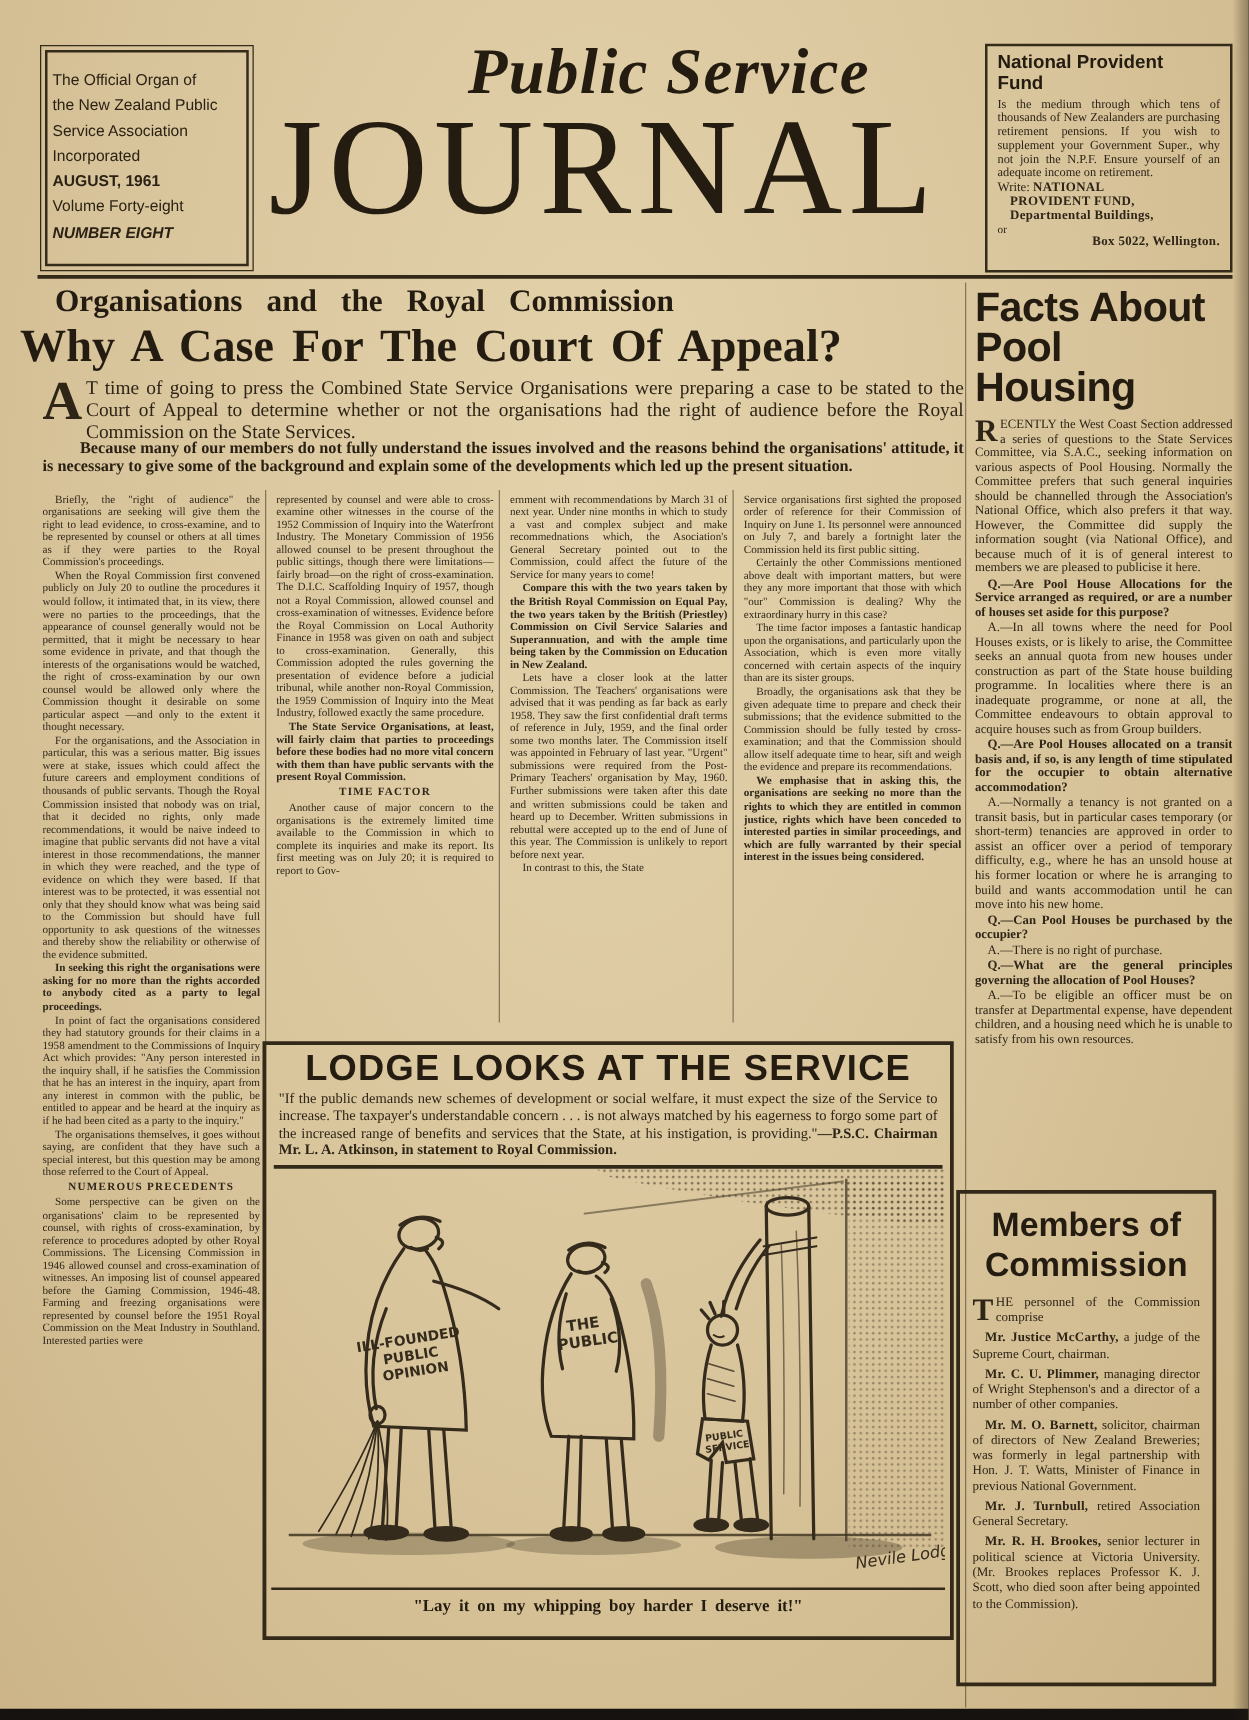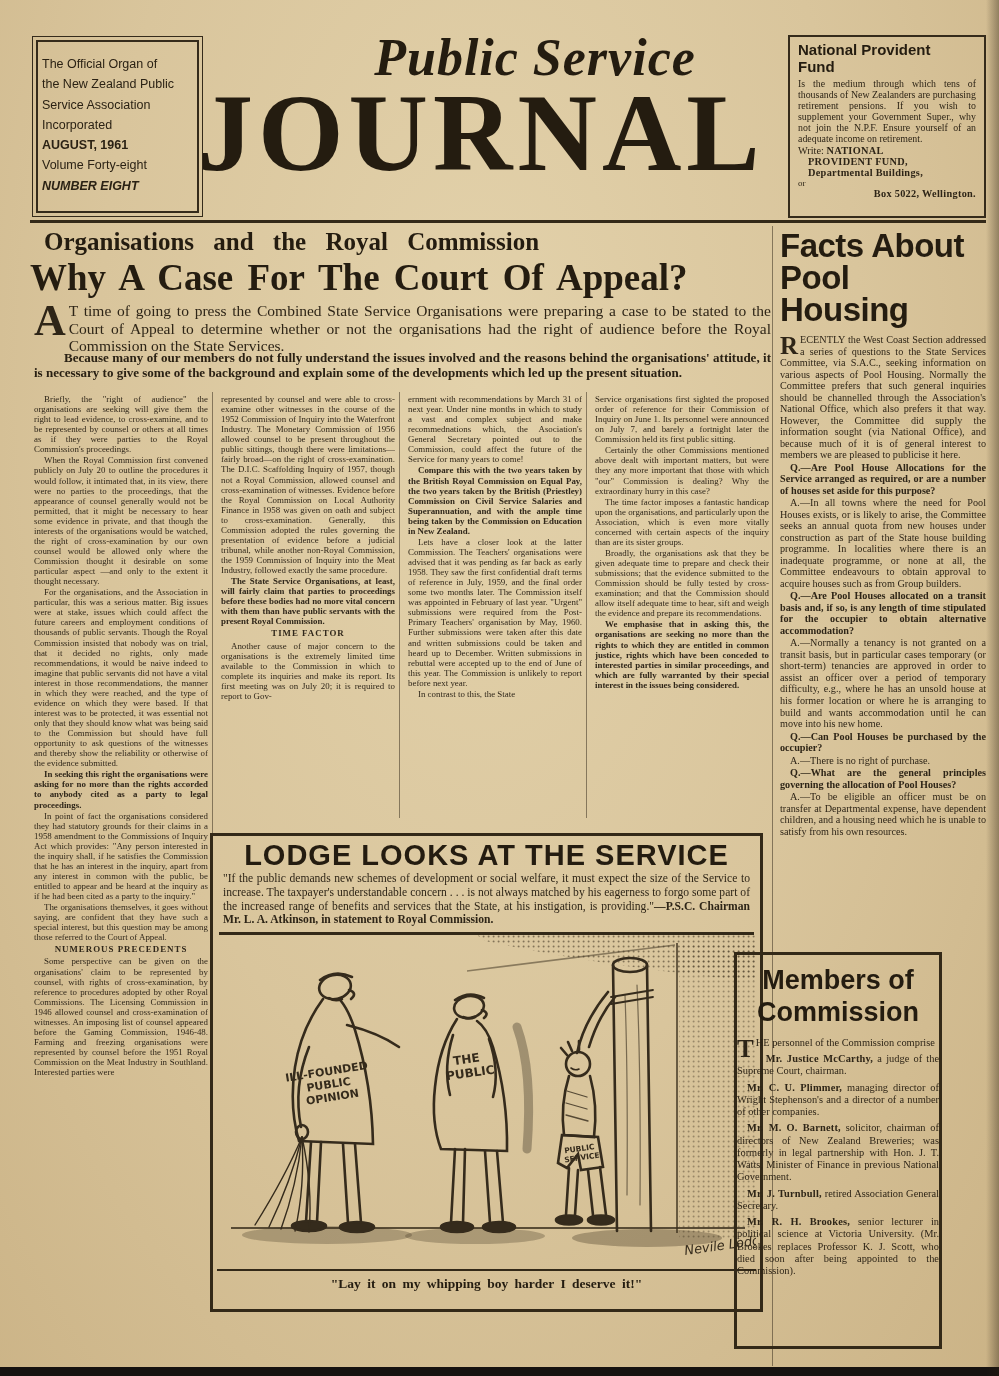--- a/index.html
+++ b/index.html
@@ -15,40 +15,40 @@
   .info-box{position:absolute;left:36px;top:40px;width:163px;height:173px;
     border:2px solid #352b1b;outline:1px solid #352b1b;outline-offset:3px;
     padding:12px 4px;font-family:"Liberation Sans",sans-serif;
     font-size:12.5px;line-height:1.62;color:#2b2214}
   .info-box p{margin:0}
   .ib-b{font-weight:bold}
   .ib-i{font-weight:bold;font-style:italic}
   .title-script{position:absolute;left:320px;top:28px;width:430px;text-align:center;
     font-family:"Liberation Serif",serif;font-style:italic;font-weight:bold;
     font-size:52px;letter-spacing:1px;color:#241c10}
-  .title-main{position:absolute;left:198px;top:78px;width:570px;text-align:left;
-    font-family:"Liberation Serif",serif;font-weight:bold;font-size:110px;line-height:1;
+  .title-main{position:absolute;left:198px;top:78px;width:570px;text-align:center;
+    font-family:"Liberation Serif",serif;font-weight:normal;font-size:110px;line-height:1;
     letter-spacing:5px;color:#241c10}
   .npf-box{position:absolute;left:788px;top:35px;width:198px;height:183px;
     border:2px solid #352b1b;padding:5px 8px;overflow:hidden}
   .npf-title{font-family:"Liberation Sans",sans-serif;font-weight:bold;font-size:15px;
     line-height:1.1;text-align:left;color:#241c10;margin-bottom:3px}
   .npf-body{font-size:9.9px;line-height:1.12;text-align:justify}
   .npf-box p{margin:0}
   .w1{font-size:10.3px;margin-top:2px}
   .w1 b,.w2 b,.w2c b{letter-spacing:.3px}
   .w2{font-size:10.3px;text-indent:10px}
   .w2c{font-size:10.3px;text-align:right}
   .w3{font-size:9px}
   .masthead-rule{position:absolute;left:30px;top:220px;width:956px;height:3px;background:#332918}
 
   
   .kicker{position:absolute;left:44px;top:228px;font-size:25px;font-weight:bold;
     word-spacing:13px;color:#241c10}
-  .headline{position:absolute;left:30px;top:256px;width:740px;font-size:37px;font-weight:bold;
+  .headline{position:absolute;left:16px;top:256px;width:740px;font-size:37px;font-weight:bold;
     white-space:nowrap;word-spacing:5px;color:#241c10}
   .lead{position:absolute;left:34px;top:302px;width:737px;font-size:15.5px;line-height:1.14;
     text-align:justify}
   .dropcap-lead{float:left;font-size:44px;line-height:.78;font-weight:bold;padding:2px 3px 0 0}
   .standfirst{position:absolute;left:34px;top:351px;width:737px;font-size:13px;font-weight:bold;
     line-height:1.13;text-align:justify;text-indent:30px;color:#2a2114}
 
   
   .bodycol{position:absolute;top:394px;width:174px;font-size:8.9px;line-height:1.13;
     text-align:justify;overflow:hidden;color:#30271a}
@@ -79,22 +79,22 @@
   .side{position:absolute;left:780px;top:230px;width:206px}
   .side-head{font-family:"Liberation Sans",sans-serif;font-weight:bold;font-size:33px;
     line-height:.97;letter-spacing:-.5px;color:#241c10}
   .side-body{margin-top:8px;font-size:10.2px;line-height:1.13;text-align:justify;
     height:700px;overflow:hidden}
   .side-body p{text-indent:10px;margin-bottom:1px}
   .side-body p.cont{text-indent:0}
   .side-body p.bold{font-weight:bold}
   .dropcap{float:left;font-size:25px;line-height:.8;font-weight:bold;padding:2px 2px 0 0}
 
-  .members-box{position:absolute;left:734px;top:952px;width:208px;height:397px;
-    border:3px solid #332918;padding:10px 0;overflow:hidden}
+  .members-box{position:absolute;left:765px;top:952px;width:208px;height:397px;
+    border:3px solid #332918;padding:10px 10px;overflow:hidden}
   .members-head{font-family:"Liberation Sans",sans-serif;font-weight:bold;font-size:27px;
     line-height:1.18;text-align:center;color:#241c10;margin-bottom:8px}
   .members-body{font-size:10.4px;line-height:1.18;text-align:justify}
   .members-body p{text-indent:10px;margin-bottom:4px}
   .members-body p.cont{text-indent:0}
   .members-body b{letter-spacing:.2px}
 
   svg text{font-family:"DejaVu Sans",sans-serif}
 </style>
 </head>

